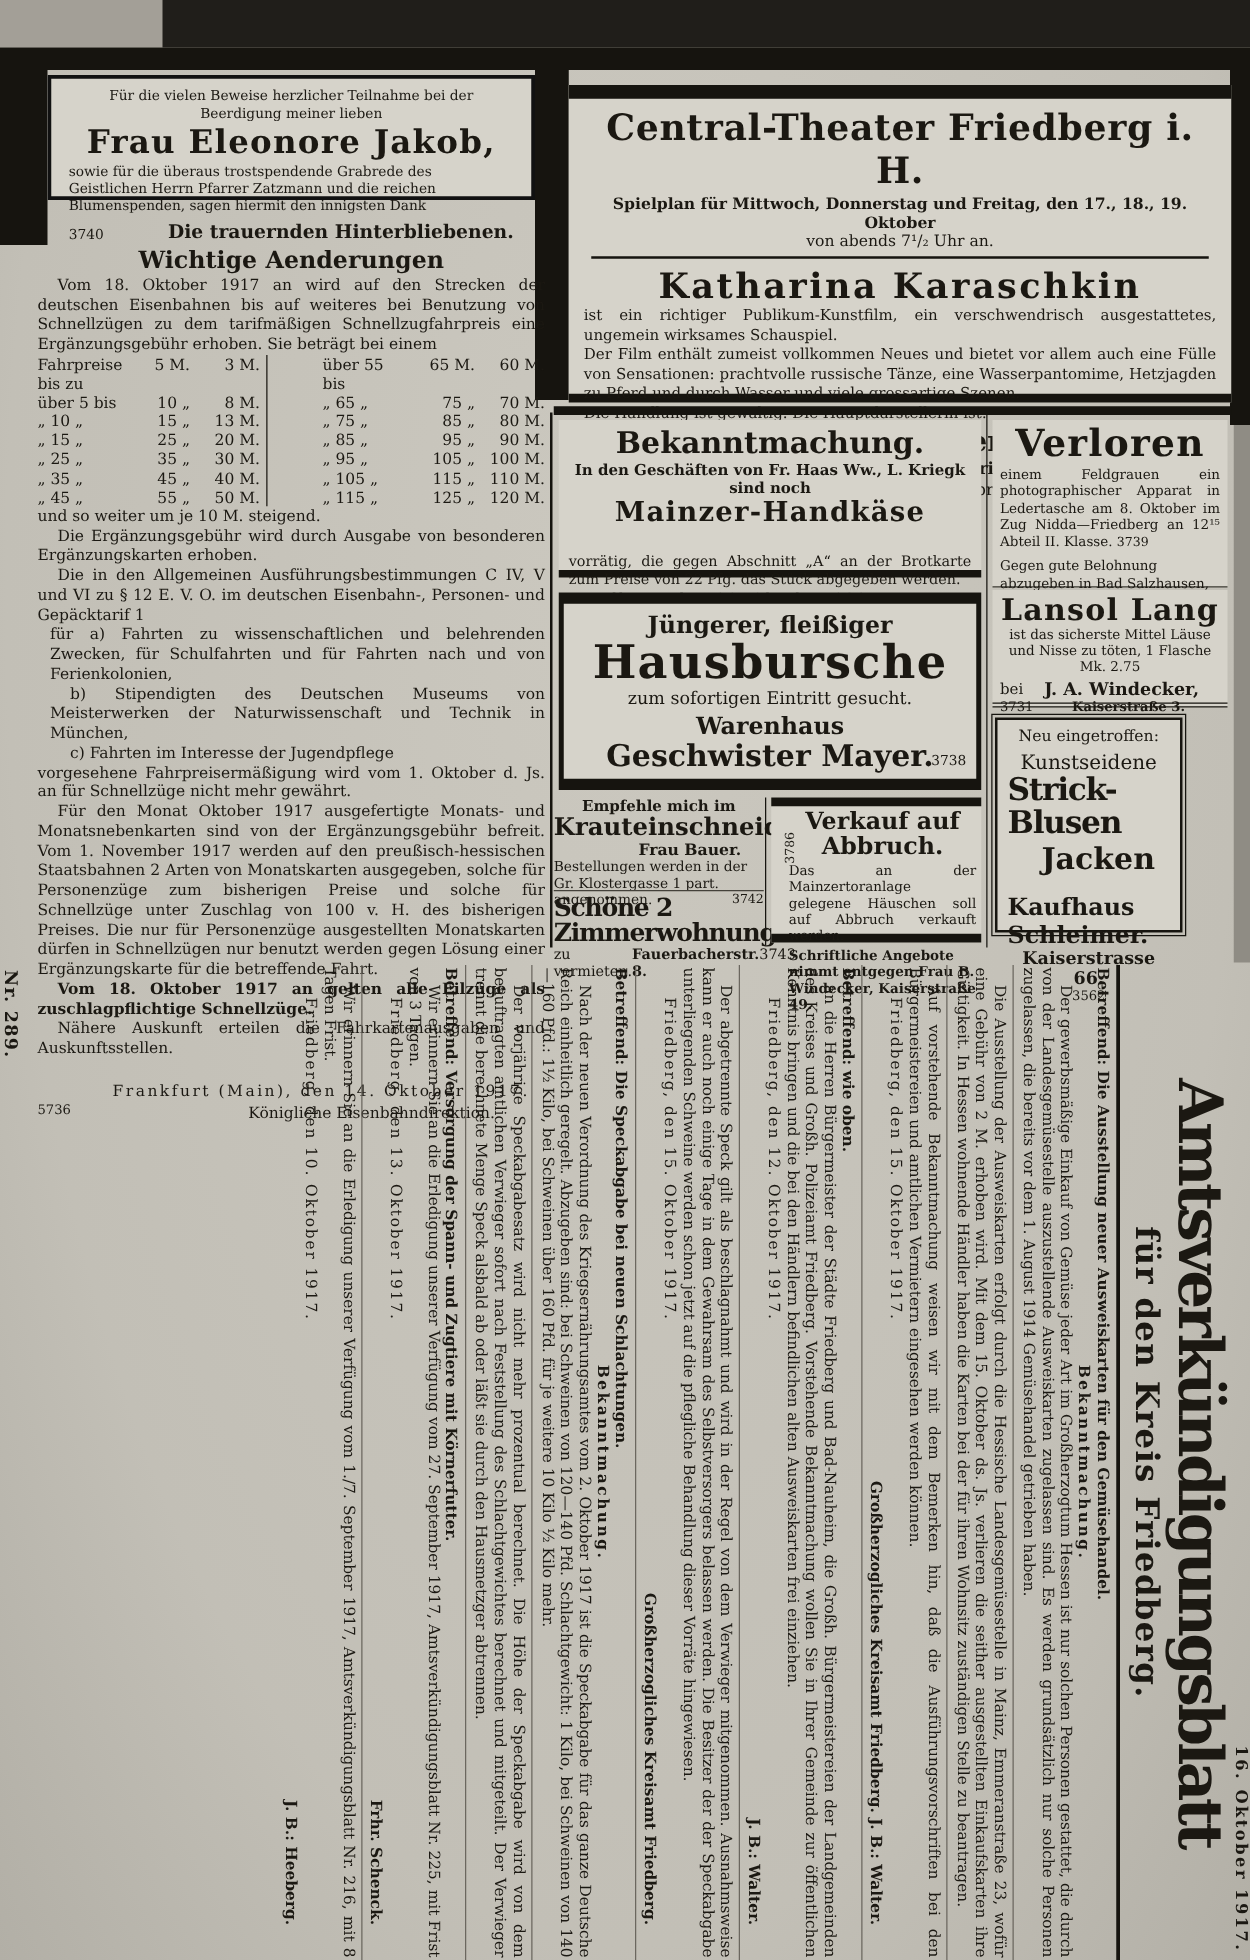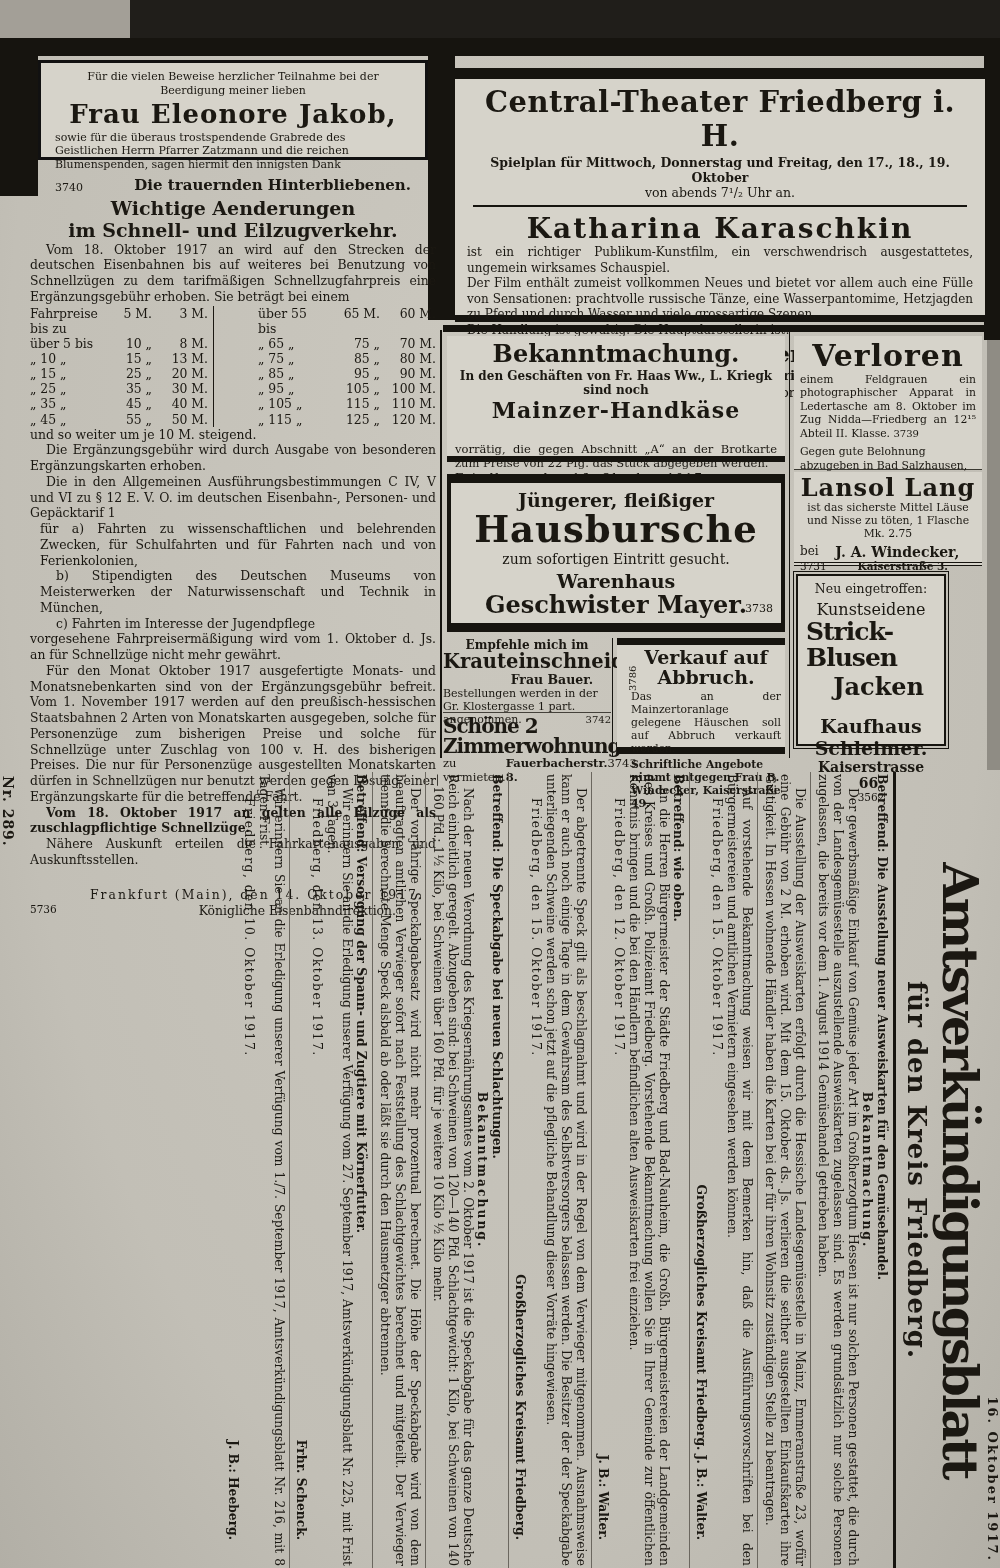--- a/index.html
+++ b/index.html
@@ -103,21 +103,21 @@
   #lansol .bd{font-size:10.8px;line-height:1.2;}
   #lansol .row{display:flex;justify-content:space-between;font-size:12px;margin-top:3px;}
   #lansol .nm{font-weight:bold;font-size:14px;}
   #lansol .row2{display:flex;justify-content:space-between;font-size:10.5px;}
   #lansol .addr{margin-right:28px;font-weight:bold;}
   #strick{left:796px;top:574px;width:150px;height:172px;border:2px solid #16140f;outline:1px solid #16140f;outline-offset:2px;padding:5px 8px 0;}
   #strick .l1{font-size:12.5px;}
   #strick .l2{font-size:16px;margin-top:4px;}
   #strick .t1{font-size:25px;font-weight:bold;letter-spacing:-1px;line-height:1.05;}
   #strick .t2{font-size:24px;font-weight:bold;text-align:right;padding-right:12px;}
-  #strick .co{font-size:19px;font-weight:bold;margin-top:14px;text-align:center;}
+  #strick .co{font-size:19px;font-weight:bold;margin-top:14px;text-align:left;}
   #strick .addr{font-size:14px;font-weight:bold;text-align:center;}
   #strick .adnum{font-size:10.5px;text-align:center;}
 
   .vrule{position:absolute;background:#16140f;}
   .hbar{position:absolute;background:#16140f;}
   .edge-dark{position:absolute;left:984px;top:40px;width:16px;height:300px;background:#16140f;}
   .edge-mid{position:absolute;left:987px;top:340px;width:13px;height:430px;background:#8f8c84;}
 
   
   #bottomwrap{position:absolute;left:0;top:772px;width:1000px;height:796px;overflow:hidden;}
@@ -169,21 +169,20 @@
     <p class="star tc">Ellen Richter,</p>
     <p class="starline tc">Ellen Richter,   die beliebte Künstlerin.   Ellen Richter.</p>
     <div class="extra-row">
       <span>Ausserdem ein gewähltes Beiprogramm.</span>
       <span class="adnum">3734</span>
     </div>
   </div>
 
   <div id="railway">
     <h2>Wichtige Aenderungen</h2>
-    <h2>im Schnell- und Eilzugverkehr.</h2>
     <p class="just ind">Vom 18. Oktober 1917 an wird auf den Strecken der deutschen Eisenbahnen bis auf weiteres bei Benutzung von Schnellzügen zu dem tarifmäßigen Schnellzugfahrpreis eine Ergänzungsgebühr erhoben. Sie beträgt bei einem</p>
     <div class="fare">
       <div class="fcol left">
           <div class="fare-row">
             <span class="fc fc0">Fahrpreise bis zu</span>
             <span class="fc fc1">5 M.</span>
             <span class="fc fc2">3 M.</span>
           </div>
           <div class="fare-row">
             <span class="fc fc0">über  5  bis</span>

